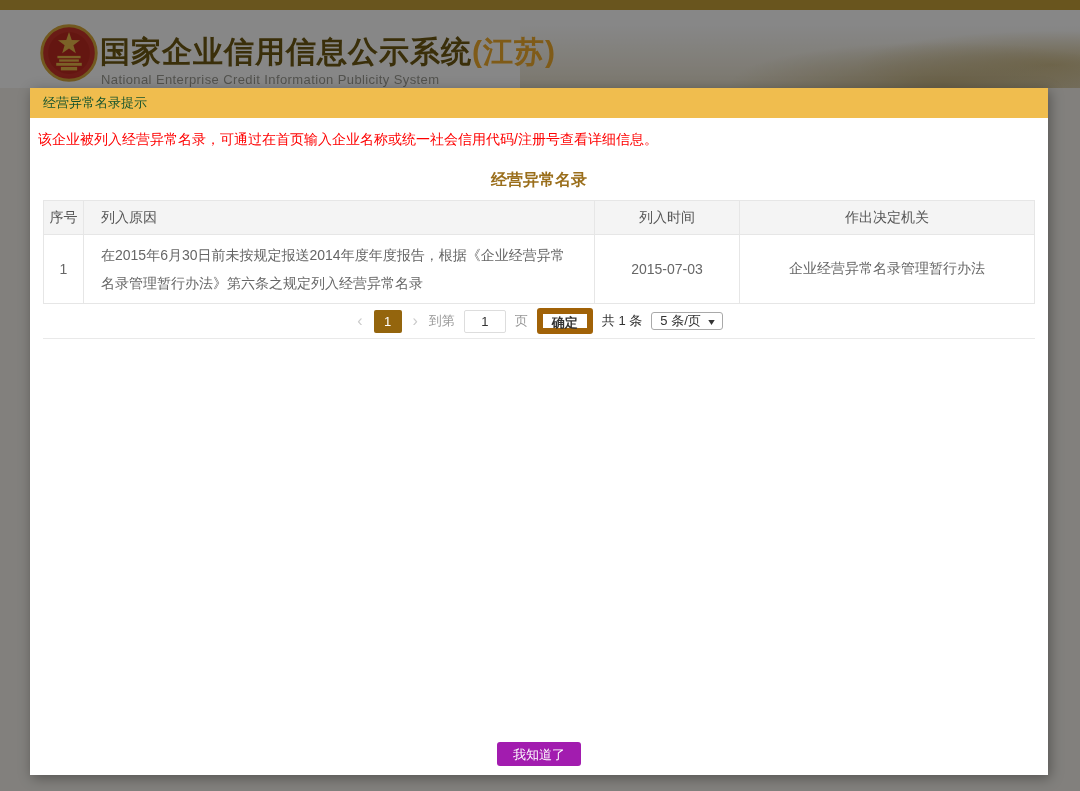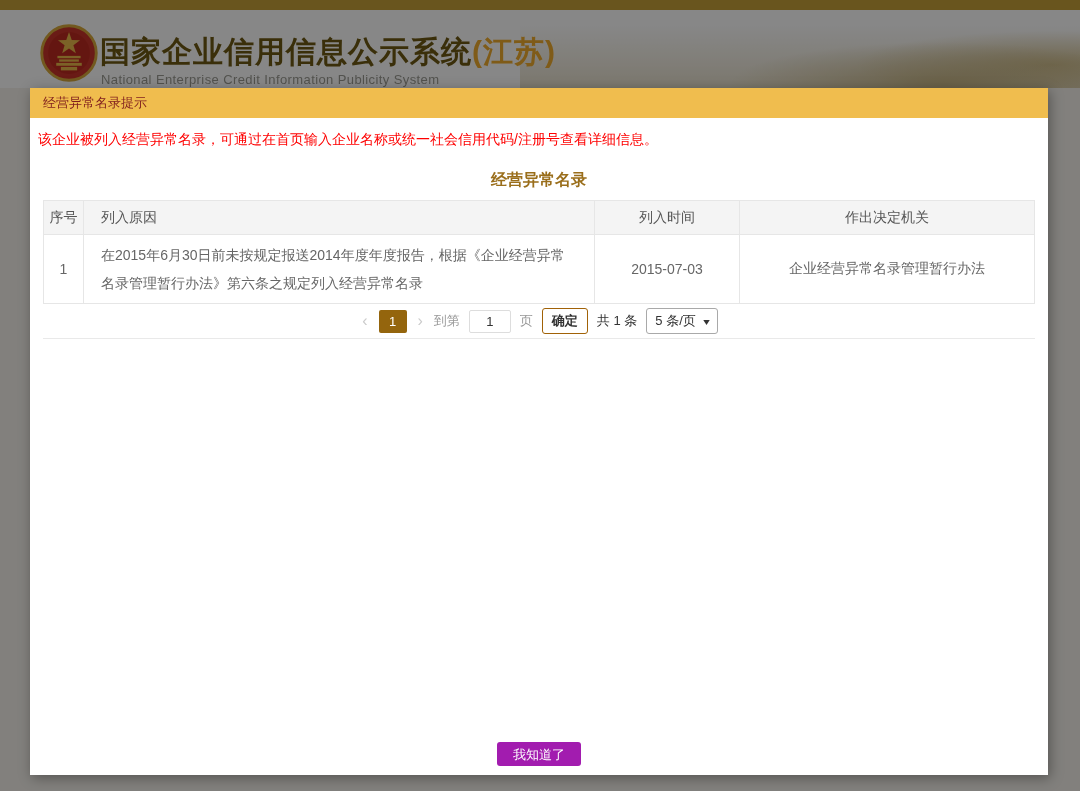--- a/index.html
+++ b/index.html
@@ -51,21 +51,21 @@
   }
 
   
   .modal {
     position: absolute; left: 30px; top: 88px; width: 1018px; height: 687px;
     background: #FFFFFF; z-index: 20;
     box-shadow: 2px 3px 12px rgba(0,0,0,0.35);
   }
   .modal-titlebar {
     height: 30px; background: #F0BD4E;
-    color: #7f1d1d; font-size: 13px; line-height: 30px; padding-left: 13px;
+    color: #14532d; font-size: 13px; line-height: 30px; padding-left: 13px;
   }
   .modal-warning {
     margin: 11px 8px 0 8px;
     color: #FE0000; font-size: 14px; line-height: 20px;
   }
   .section-title {
     margin-top: 21px; text-align: center;
     font-size: 16px; font-weight: bold; color: #9A6E1B;
   }
   .table-block { margin: 9px 13px 0 13px; }
@@ -98,27 +98,27 @@
     border-radius: 2px; text-align: center; line-height: 23px; font-size: 13px;
     cursor: pointer;
   }
   .pg-input {
     width: 42px; height: 23px; border: 1px solid #DDDDDD; border-radius: 2px;
     text-align: center; font-size: 13px; color: #333333; outline: none;
     font-family: "Liberation Sans", "DejaVu Sans", sans-serif;
   }
   .pg-confirm {
     height: 26px; padding: 0 9px; background: #FFFFFF;
-    border: 1px solid #a16207; border-radius: 3px;
+    border: 6px solid #a16207; border-radius: 3px;
     font-size: 13px; font-weight: bold; color: #333333; cursor: pointer;
     font-family: "Liberation Sans", "DejaVu Sans", sans-serif;
   }
   .pg-total { color: #333333; }
   .pg-select {
-    height: 26px; padding: 0 8px; background: #FFFFFF;
+    height: 18px; padding: 0 8px; background: #FFFFFF;
     border: 1px solid #A9A9A9; border-radius: 3px;
     display: inline-flex; align-items: center; gap: 8px;
     font-size: 13px; color: #333333; cursor: pointer;
   }
   .pg-select .caret { font-size: 10px; color: #333333; transform: scaleX(1.3); }
 
   
   .modal-footer-btn {
     position: absolute; left: 50%; bottom: 9px; transform: translateX(-50%);
     height: 24px; padding: 4px 16px; border: none; border-radius: 3px;

